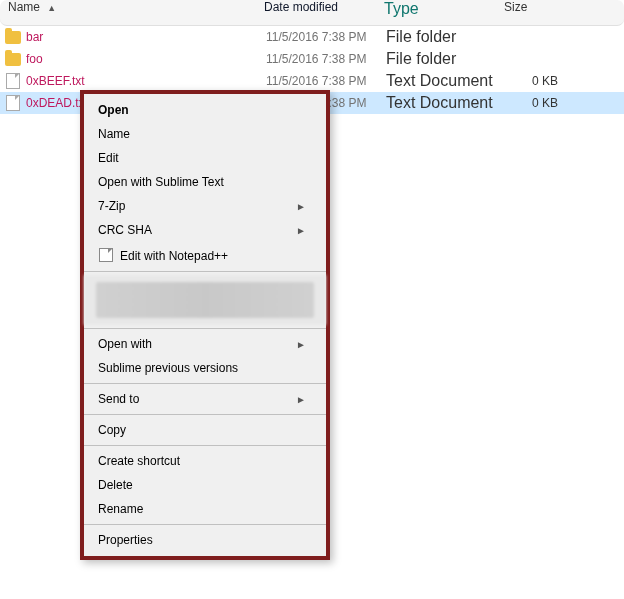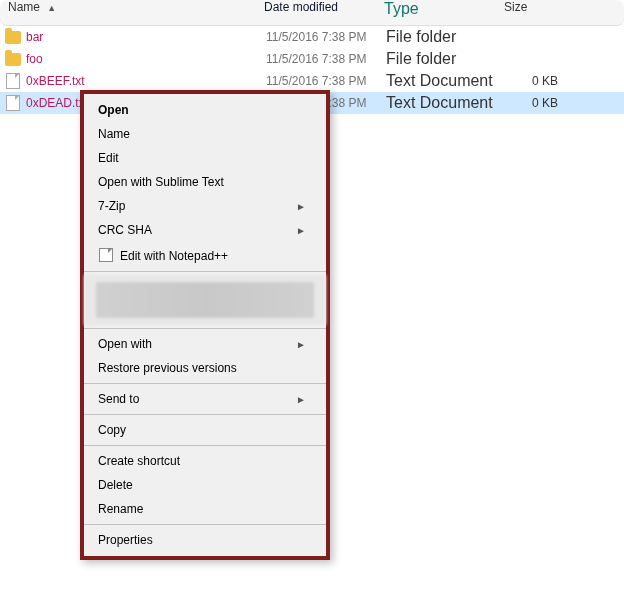--- a/index.html
+++ b/index.html
@@ -288,21 +288,21 @@
     </div>
 
     <div class="menu-separator"></div>
 
     <div class="menu-item">
       <span>Open with</span>
       <span class="arrow">►</span>
     </div>
 
     <div class="menu-item">
-      <span>Restore previous versions</span>
+      <span>Sublime previous versions</span>
     </div>
 
     <div class="menu-separator"></div>
 
     <div class="menu-item">
       <span>Send to</span>
       <span class="arrow">►</span>
     </div>
 
     <div class="menu-separator"></div>

